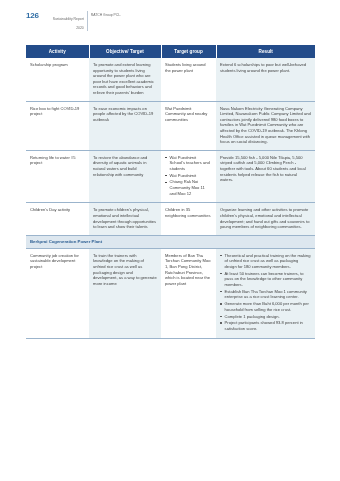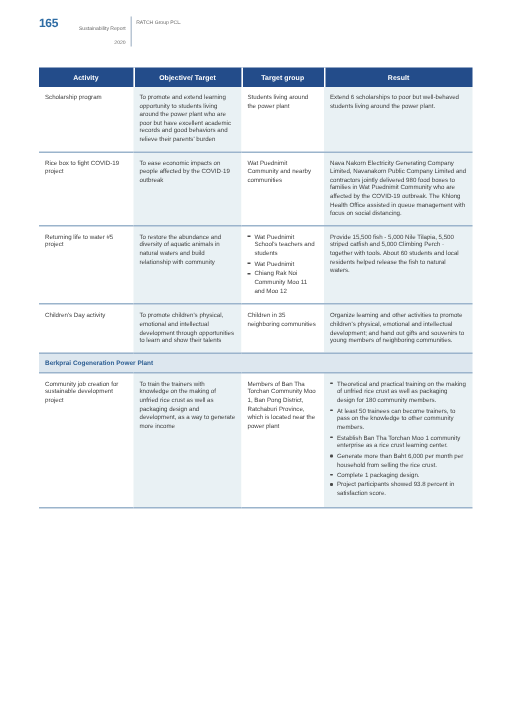--- a/index.html
+++ b/index.html
@@ -131,21 +131,21 @@
 
   .col-1 { width: 63px; }
   .col-2 { width: 72px; }
   .col-3 { width: 55px; }
   .col-4 { width: 99px; }
 </style>
 </head>
 <body>
 
 <div class="page-header">
-  <div class="folio">165</div>
+  <div class="folio">126</div>
   <div class="header-block">
     <span>Sustainability Report</span><br>
     <span>2020</span>
   </div>
   <div class="header-brand">RATCH Group PCL.</div>
 </div>
 
 <div class="table-wrap">
   <table class="report">
     <colgroup>

